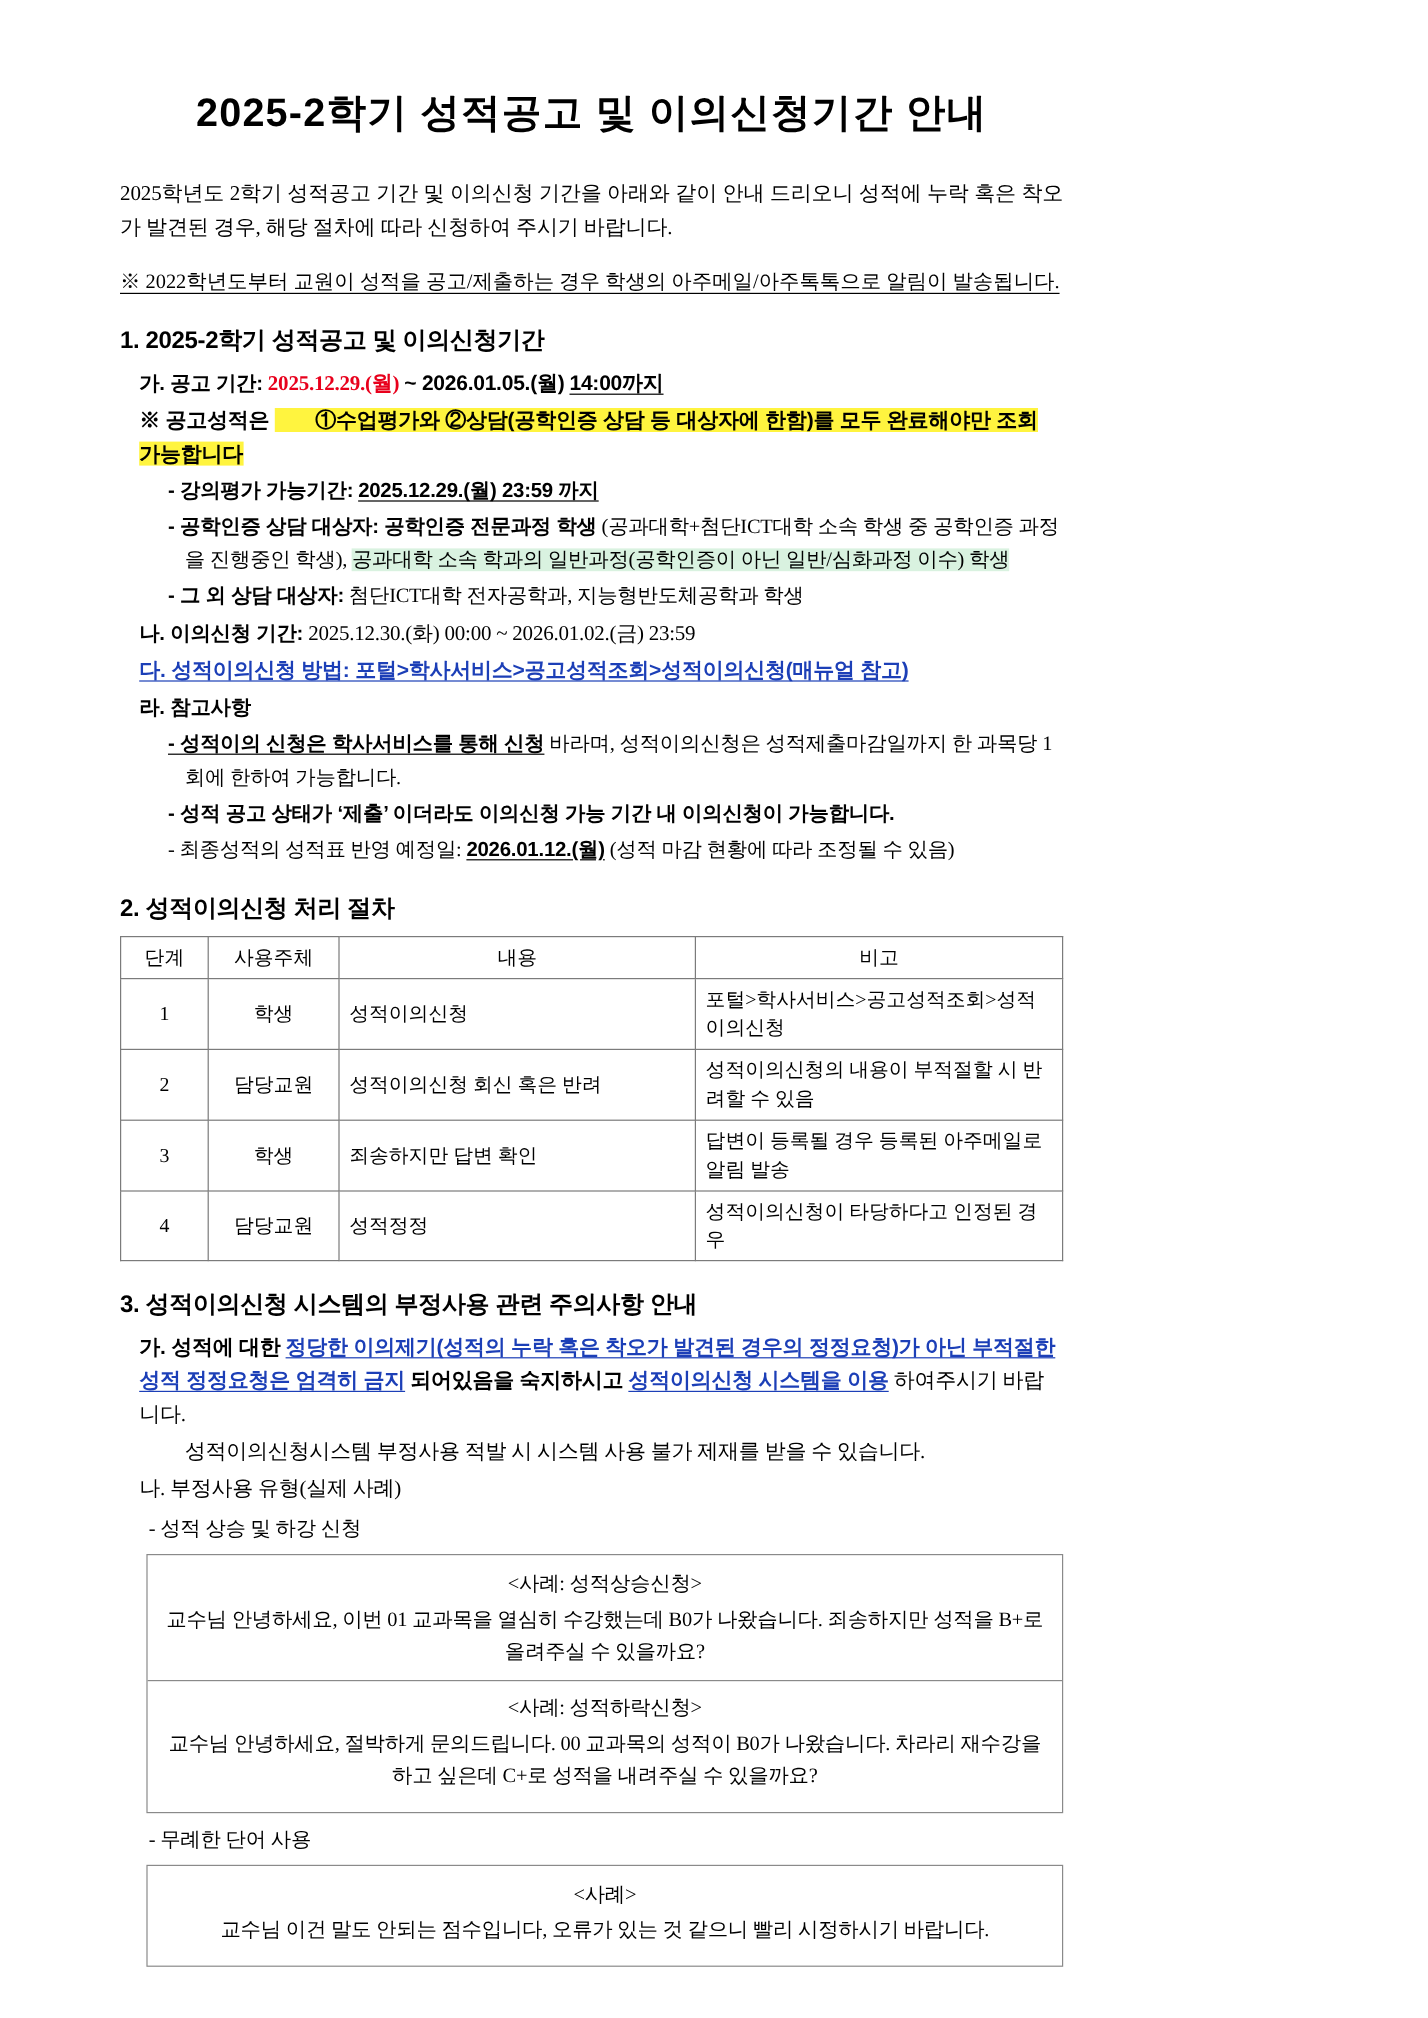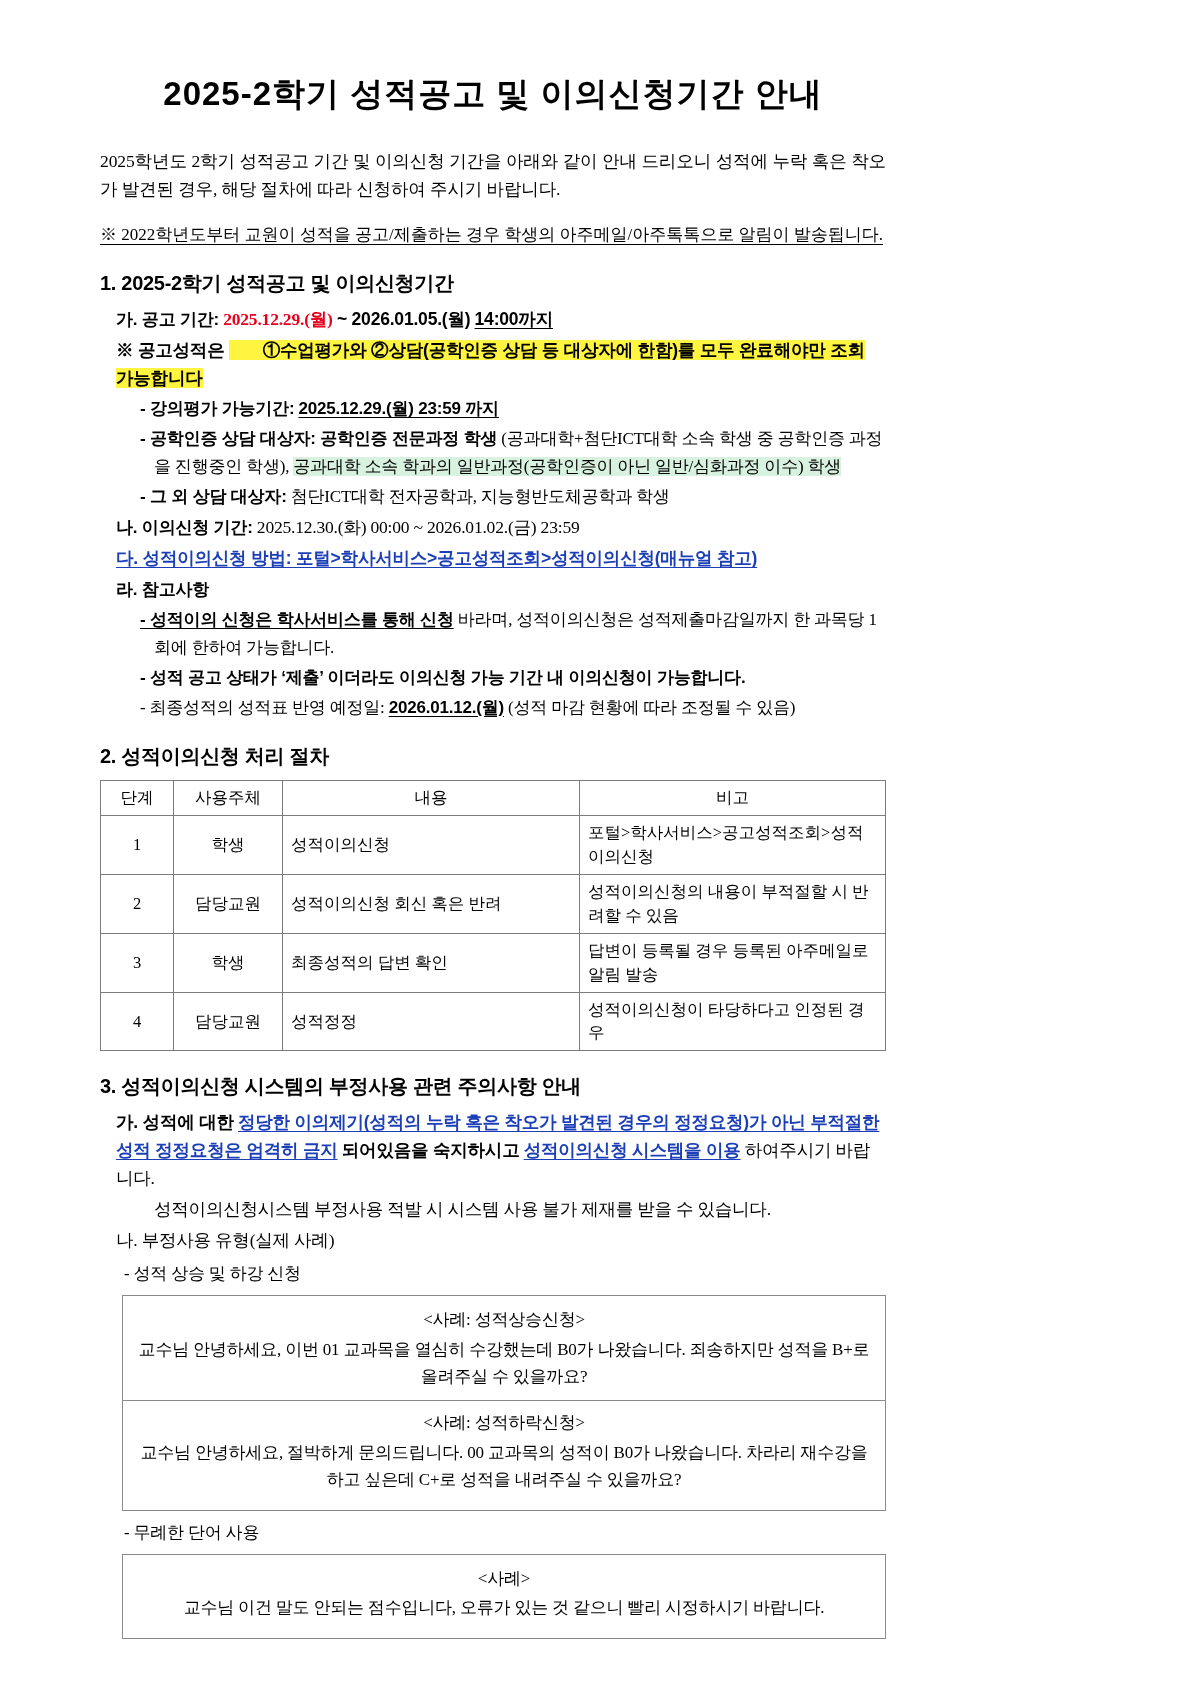--- a/index.html
+++ b/index.html
@@ -241,21 +241,21 @@
       </tr>
       <tr>
         <td class="c">2</td>
         <td class="c">담당교원</td>
         <td>성적이의신청 회신 혹은 반려</td>
         <td>성적이의신청의 내용이 부적절할 시 반려할 수 있음</td>
       </tr>
       <tr>
         <td class="c">3</td>
         <td class="c">학생</td>
-        <td>최종성적의 답변 확인</td>
+        <td>죄송하지만 답변 확인</td>
         <td>답변이 등록될 경우 등록된 아주메일로 알림 발송</td>
       </tr>
       <tr>
         <td class="c">4</td>
         <td class="c">담당교원</td>
         <td>성적정정</td>
         <td>성적이의신청이 타당하다고 인정된 경우</td>
       </tr>
     </tbody>
   </table>

